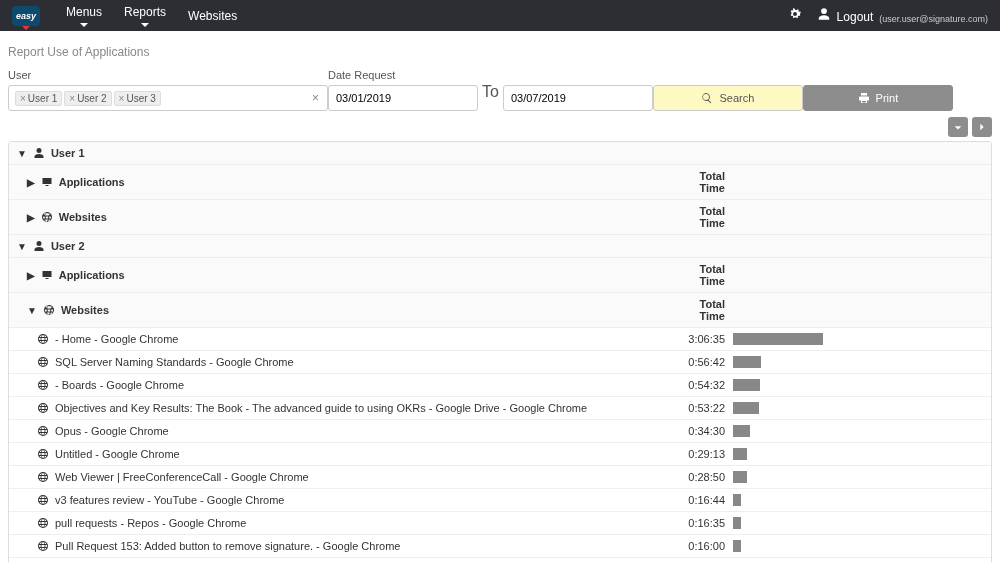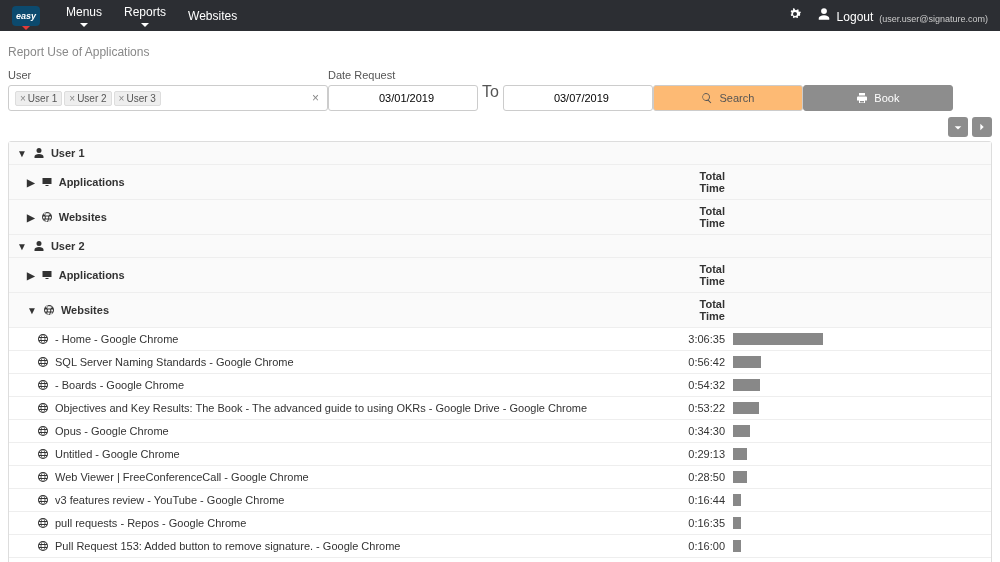--- a/index.html
+++ b/index.html
@@ -18,23 +18,23 @@
 .content { padding: 8px 8px; }
 .page-title { color: #888; font-size: 12px; padding: 6px 0 10px 0; }
 .filters { display: flex; align-items: flex-end; }
 .filter-group { display: flex; flex-direction: column; gap: 2px; }
 .filter-label { font-size: 11px; color: #555; margin-bottom: 2px; }
 .user-input { width: 320px; height: 26px; border: 1px solid #ccc; border-radius: 3px; display: flex; align-items: center; padding: 0 6px; gap: 2px; position: relative; }
 .chip { background: #eee; border: 1px solid #ddd; border-radius: 2px; font-size: 10px; padding: 1px 4px; display: flex; align-items: center; gap: 2px; color: #555;}
 .chip .x { color: #888; cursor: pointer; font-size: 10px; }
 .clear-x { position: absolute; right: 8px; color: #888; cursor: pointer; font-size: 12px;}
 .date-row { display: flex; align-items: center; gap: 4px; }
-.date-input { width: 150px; height: 26px; border: 1px solid #ccc; border-radius: 3px; text-align: center; font-size: 11px; padding-left: 7px; }
+.date-input { width: 150px; height: 26px; border: 1px solid #ccc; border-radius: 3px; font-size: 11px; padding-left: 7px; }
 .to-label { font-size: 16px; color: #555; align-self: flex-start; margin-top: -2px;}
-.btn { height: 26px; border: 1px solid #ccc; border-radius: 3px; background: #fdba74; display: flex; align-items: center; justify-content: center; gap: 6px; cursor: pointer; font-size: 11px; color: #555; }
+.btn { height: 26px; border: 1px solid #ccc; border-radius: 3px; background: #fef9c3; display: flex; align-items: center; justify-content: center; gap: 6px; cursor: pointer; font-size: 11px; color: #555; }
 .btn-search { width: 150px; }
 .btn-print { width: 150px; background: #8d8d8d; color: #fff; border-color: #8d8d8d; }
 .toolbar-right { margin-left: auto; display: flex; gap: 4px; margin-top: 6px; justify-content: flex-end;}
 .sq-btn { width: 20px; height: 20px; background: #8d8d8d; border-radius: 3px; display: flex; align-items: center; justify-content: center; cursor: pointer; }
 .sq-btn svg { fill: #fff; }
 .table { margin-top: 4px; border: 1px solid #ddd; border-radius: 3px; }
 .row { display: flex; align-items: center; padding: 5px 8px; border-bottom: 1px solid #eee; font-size: 11px; }
 .row:last-child { border-bottom: none; }
 .row-head { font-weight: bold; background: #fafafa; }
 .row-l1 { padding-left: 8px; }
@@ -117,21 +117,21 @@
     <button class="btn btn-search">
       <svg class="icon-sm icon-sm-grey" viewBox="0 0 24 24">
           <path d="M10 2a8 8 0 015.3 13.9l5.4 5.4-1.4 1.4-5.4-5.4A8 8 0 1110 2zm0 2a6 6 0 100 12 6 6 0 000-12z"></path>
         </svg>
       <span>Search</span>
     </button>
     <button class="btn btn-print">
       <svg class="icon-sm" style="fill:#fff" viewBox="0 0 24 24">
           <path d="M6 2h12v5H6V2zm-2 7h16a2 2 0 012 2v6h-4v5H6v-5H2v-6a2 2 0 012-2zm4 9v3h8v-3H8z"></path>
         </svg>
-      <span>Book</span>
+      <span>Print</span>
     </button>
   </div>
 
   <div class="toolbar-right">
     <div class="sq-btn">
         <svg width="10" height="10" viewBox="0 0 24 24">
           <path d="M12 18l-8-8h16z"></path>
         </svg>
       </div>
     <div class="sq-btn">

